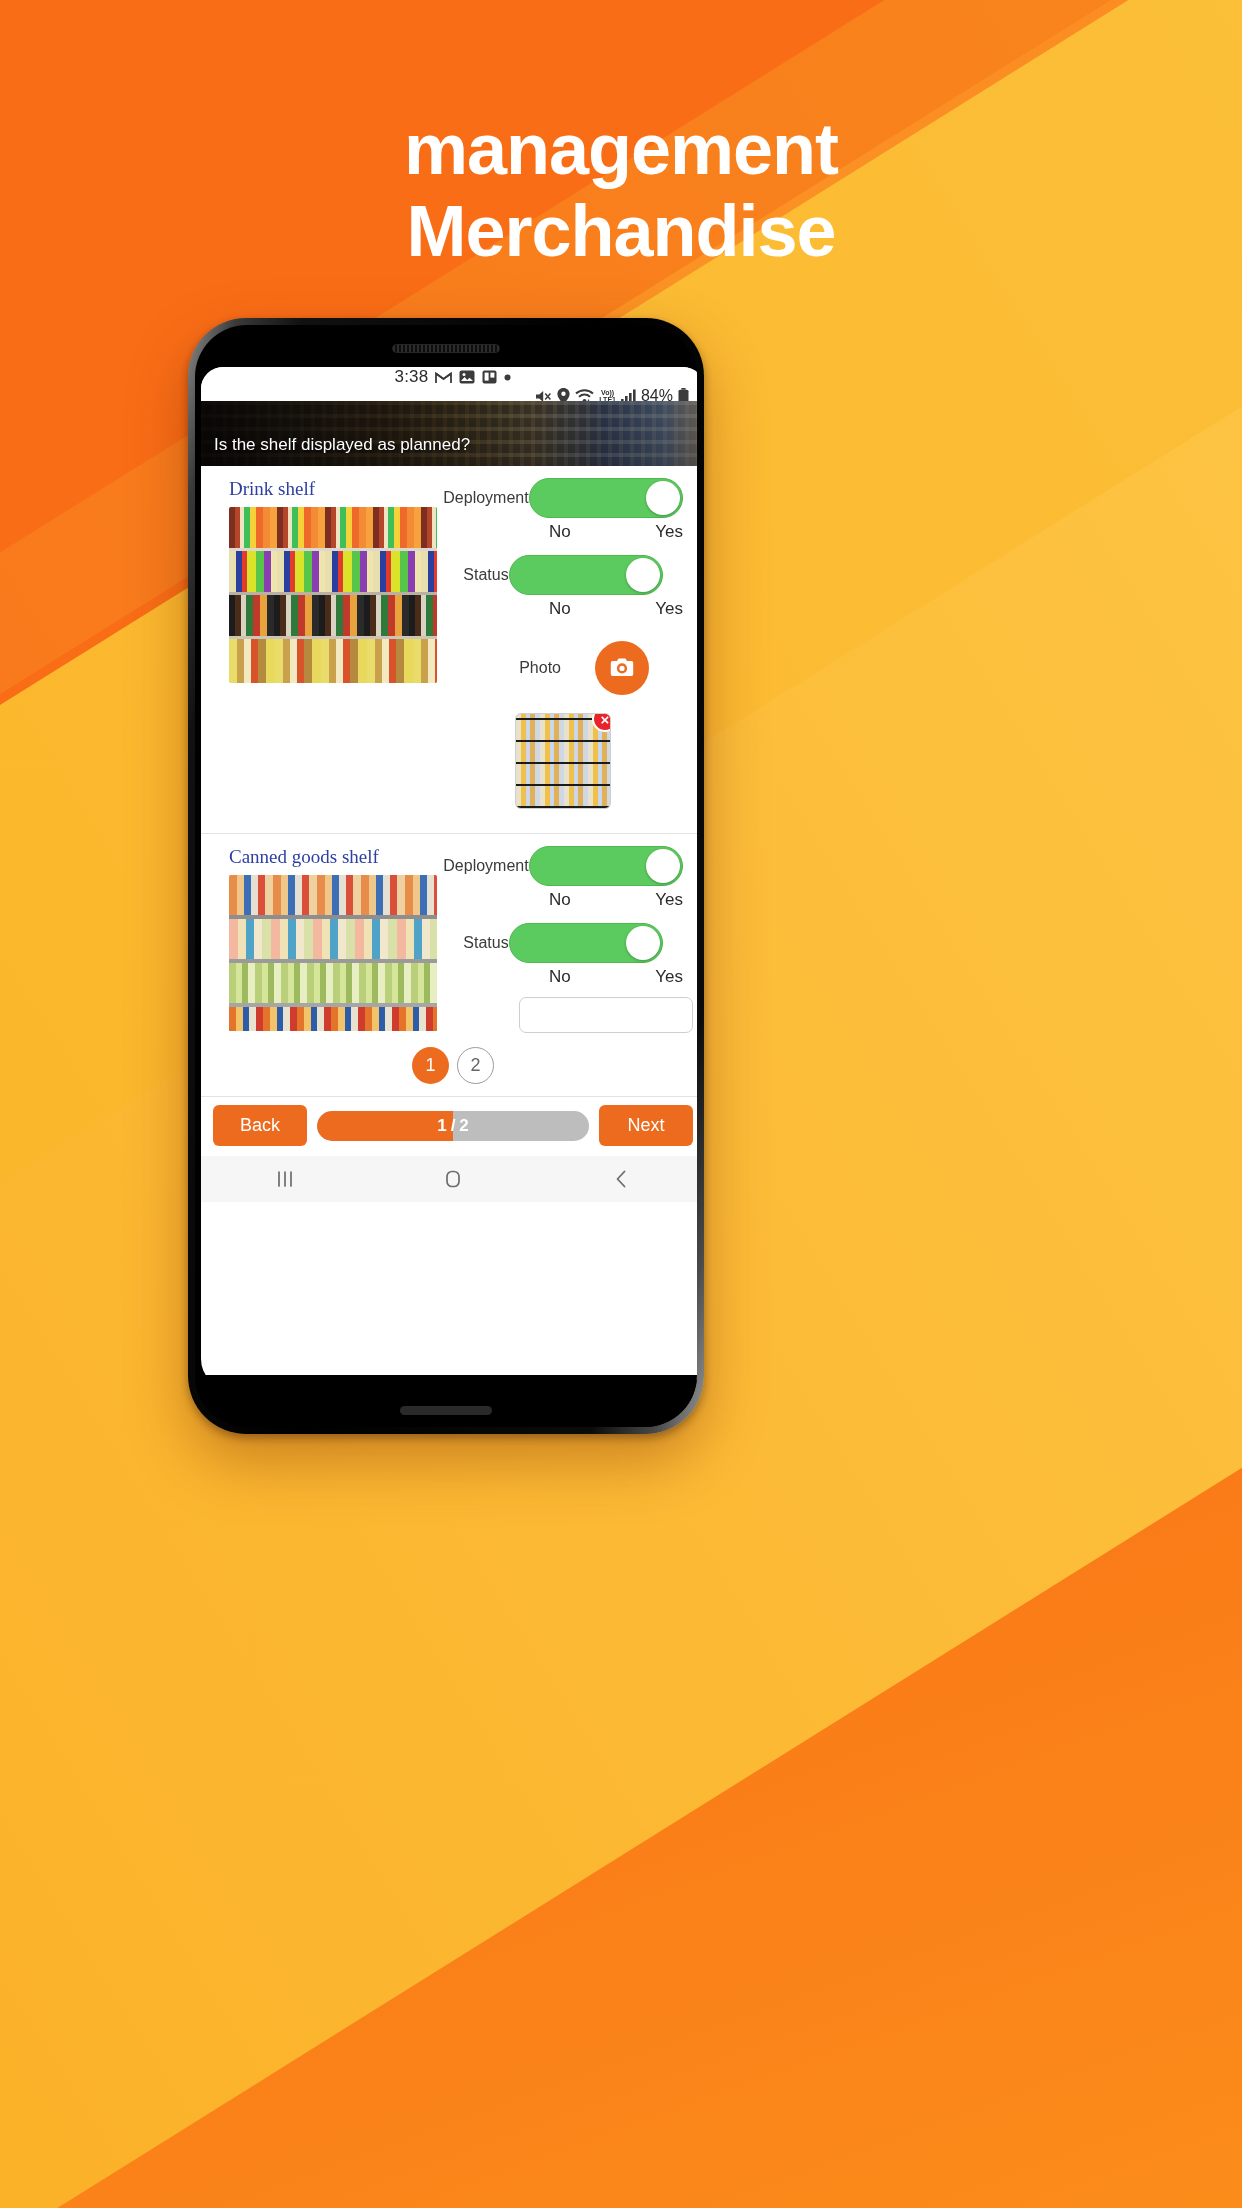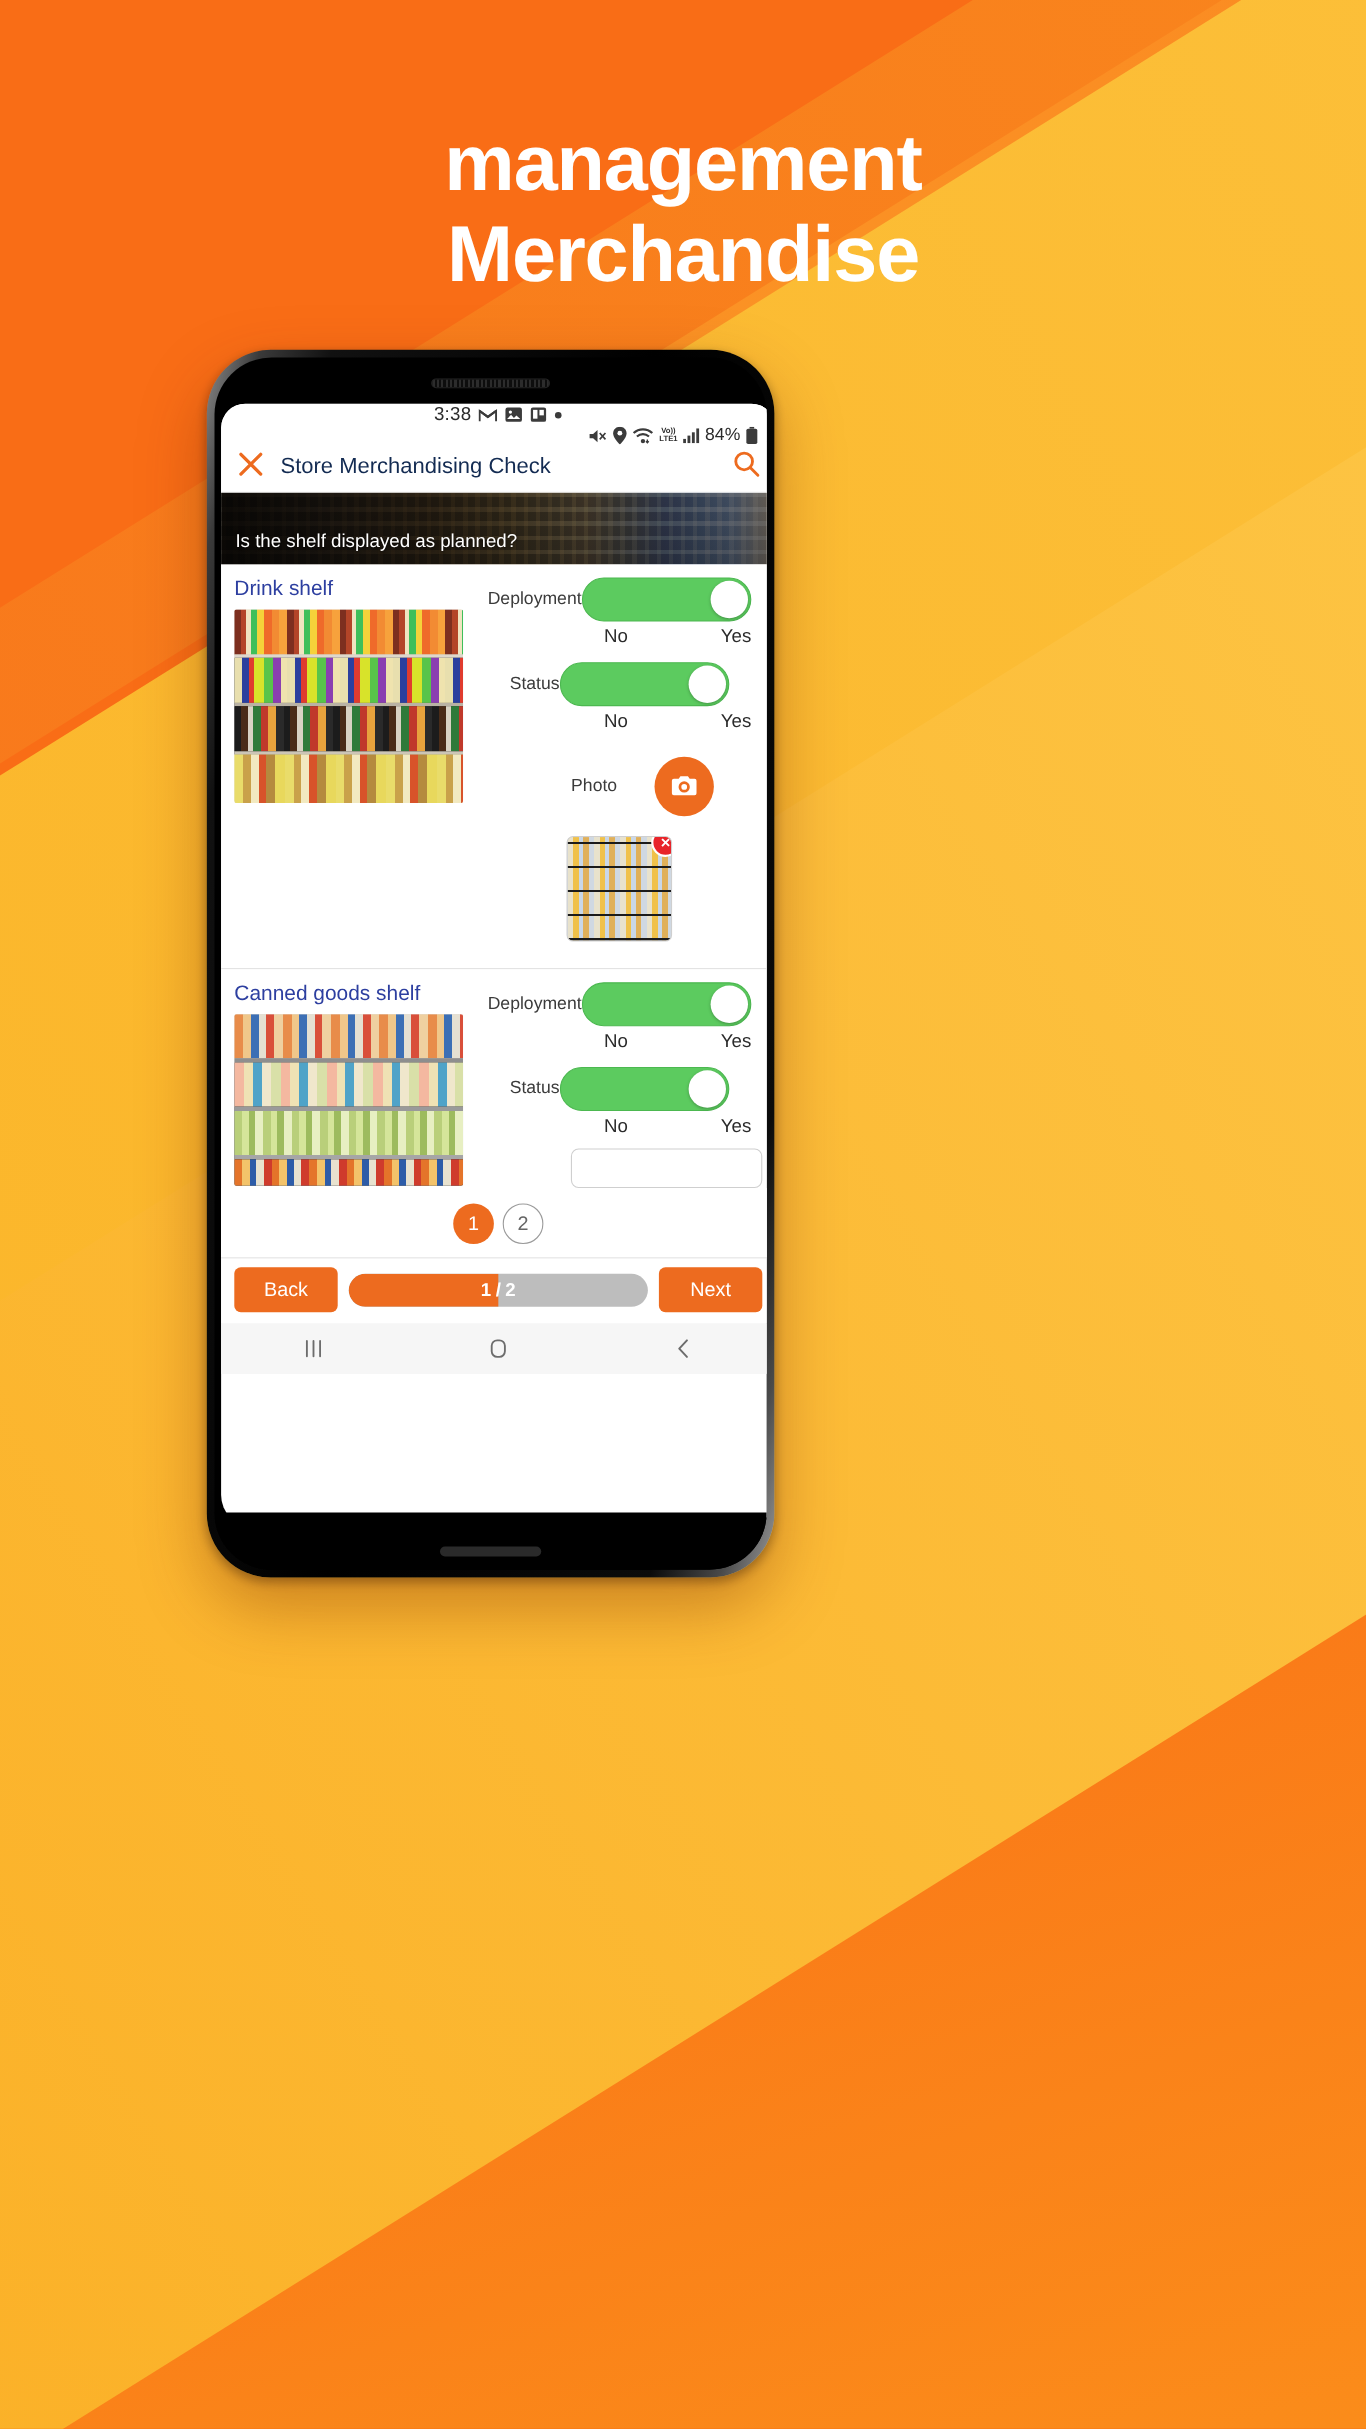--- a/index.html
+++ b/index.html
@@ -124,21 +124,21 @@
   #banner .veil { position:absolute; inset:0; background:linear-gradient(180deg,rgba(0,0,0,.42),rgba(0,0,0,.52)); }
   #banner .q {
     position:absolute; left:13px; bottom:11px;
     color:#fff; font-size:17px; text-shadow:0 1px 3px rgba(0,0,0,.9);
   }
 
   
   #body { background:#fff; }
   .section { display:flex; padding:12px 0 0 0; position:relative; }
   .sep { height:1px; background:#e3e3e3; margin:10px 0 0 0; }
-  .col-left { width:232px; padding-left:12px; }
+  .col-left { width:232px; padding-left:28px;font-family:Liberation Serif, serif; }
   .sec-title { color:#2d3fa0; font-size:19px; margin-bottom:7px; }
   .shelf-img { width:208px; border-radius:2px; overflow:hidden; }
   .shelf-row { height:44px; position:relative; }
 
   
   .tex-drink1 { background:
       repeating-linear-gradient(90deg,#7d2f1f 0 6px,#b34528 6px 11px,#f0e4c0 11px 15px,#3fbf5a 15px 21px,#f5d23a 21px 27px,#ef6a2a 27px 34px,#f28b33 34px 41px,#f7a23c 41px 48px),
       #cfc6b8;
     border-bottom:3px solid #ded8cc; }
   .tex-drink2 { background:
@@ -337,34 +337,20 @@
           <span class="batt-txt">84%</span>
           <span class="sbico">
             <svg width="11" height="16" viewBox="0 0 11 16">
                 <rect x="3.4" y="0" width="4.2" height="1.7" fill="#3b3b3b"></rect>
                 <rect x="0.5" y="1.7" width="10" height="14" rx="1.6" fill="#3b3b3b"></rect>
               </svg>
           </span>
         </div>
       </div>
 
-      <div id="appbar">
-        <span>
-          <svg width="26" height="26" viewBox="0 0 26 26">
-              <path d="M4 4l18 18M22 4L4 22" stroke="#ED6B1F" stroke-width="3" stroke-linecap="round" fill="none"></path>
-            </svg>
-        </span>
-        <span class="title">Store Merchandising Check</span>
-        <span>
-          <svg width="25" height="25" viewBox="0 0 25 25">
-              <circle cx="10.5" cy="10.5" r="7.6" stroke="#ED6B1F" stroke-width="2.6" fill="none"></circle>
-              <path d="M16.2 16.2L23 23" stroke="#ED6B1F" stroke-width="2.6" stroke-linecap="round" fill="none"></path>
-            </svg>
-        </span>
-      </div>
 
       <div id="banner">
         <div class="shelves"></div>
         <div class="veil"></div>
         <div class="q">Is the shelf displayed as planned?</div>
       </div>
 
       <div id="body">
 
         <div class="section">

